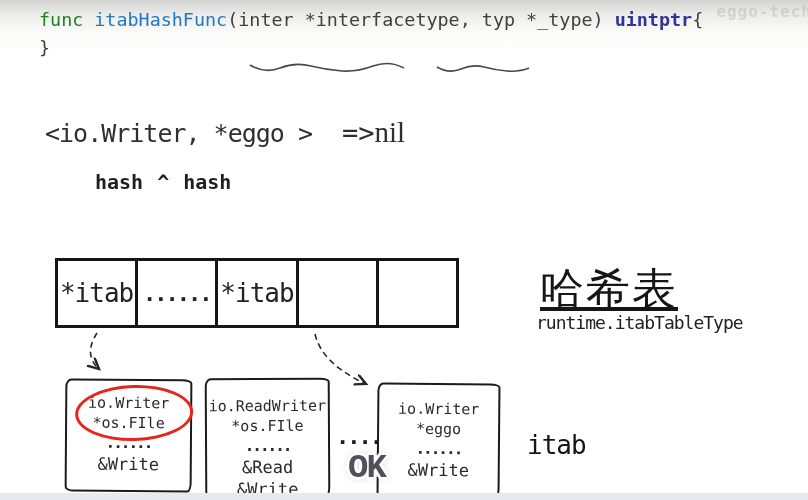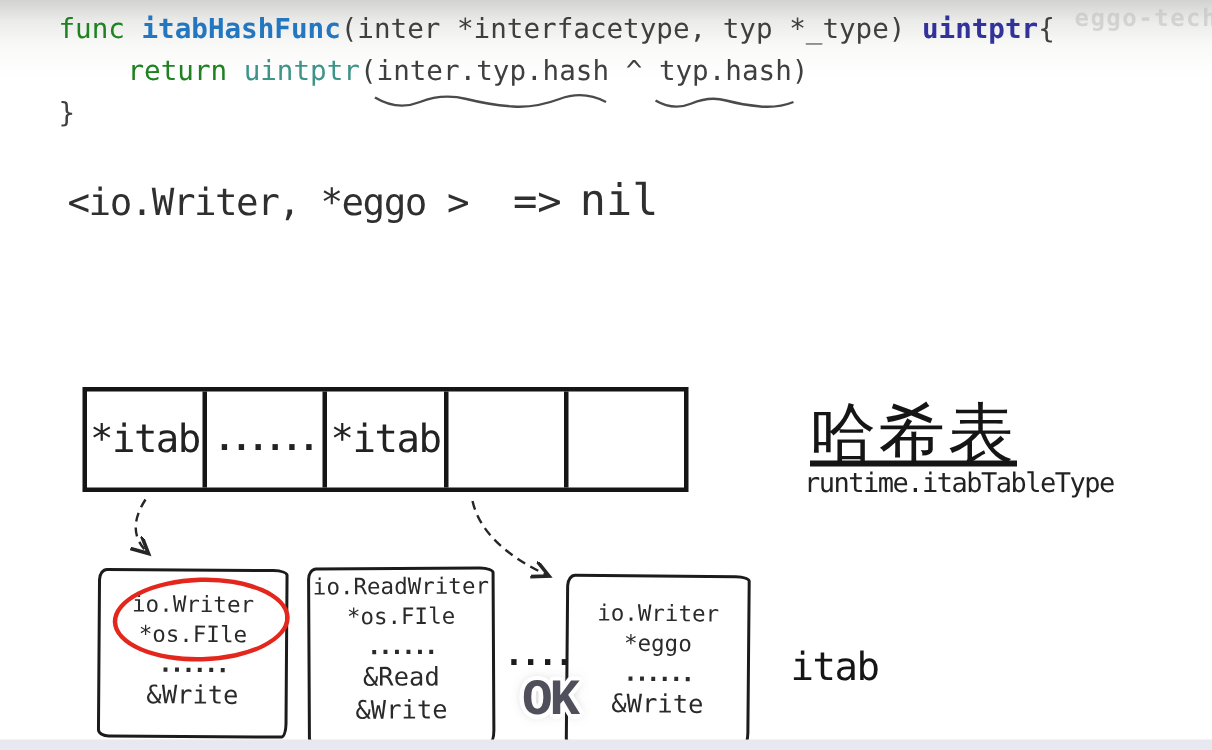--- a/index.html
+++ b/index.html
@@ -9,48 +9,48 @@
     font-family:"DejaVu Sans Mono",monospace;color:#3f3f3f;
   }
   
   .wm{position:absolute;top:2px;right:-4px;font-size:16px;font-weight:bold;
       color:rgba(190,190,188,.55);letter-spacing:1px;}
   
   .code{position:absolute;left:39px;top:6px;font-size:18.4px;line-height:28px;}
   .code-line{white-space:pre;}
   .code-line.indent{padding-left:46px;}
   .kw{color:#1e8220;font-weight:normal;margin-right:11px;}
-  .fn{color:#2277c0;font-weight:bold;margin-top:44px;}
+  .fn{color:#2277c0;font-weight:normal;margin-top:44px;}
   .ret{color:#32329b;font-weight:bold;}
   .builtin{color:#3f9488;}
   .plain{color:#3f3f3f;}
   .params{color:#3f3f3f;margin-right:11px;text-align:right;}
   
   .decl{position:absolute;left:45px;top:116px;color:#2f2f2f;white-space:pre;}
   .decl .pair{font-size:25px;letter-spacing:-1px;}
   .decl .darr{font-size:27px;margin-left:30px;}
-  .decl .res{font-size:29px;margin-left:12px;}
+  .decl .res{font-size:29px;font-family:Liberation Serif, serif;}
   .hashline{position:absolute;left:95px;top:170px;font-size:20px;font-weight:600;color:#1f1f1f;}
   .hashline .op{margin:0 14px;}
   
   .htable{position:absolute;left:55px;top:258px;width:404px;height:70px;
           border:3px solid #151515;display:flex;box-sizing:border-box;background:#fff;}
   .ht-cell{flex:1;border-right:3px solid #151515;display:flex;align-items:center;
            justify-content:center;font-size:26px;color:#222;letter-spacing:-1px;}
   .ht-cell:last-child{border-right:none;}
   .ht-cell.dots span{font-size:22px;font-weight:bold;letter-spacing:-2px;}
   .lbl-cn{position:absolute;left:540px;top:260px;font-size:44px;color:#151515;
           font-family:"DejaVu Serif",serif;letter-spacing:2px;text-decoration:underline;}
   .lbl-type{position:absolute;left:536px;top:312px;font-size:18px;color:#222;letter-spacing:-1px;text-align:center;}
   
   .ibox{position:absolute;border:2.5px solid #1b1b1b;background:#fff;box-sizing:border-box;
         display:flex;flex-direction:column;align-items:center;color:#2a2a2a;
         border-radius:6px 10px 4px 8px / 8px 4px 10px 5px;}
   .box1{left:65px;top:379px;width:127px;height:113px;padding-top:12px;transform:rotate(.4deg);}
-  .box2{left:205px;top:378px;width:125px;height:119px;padding-top:1px;transform:rotate(-.3deg);}
+  .box2{left:205px;top:378px;width:125px;height:119px;padding-top:16px;transform:rotate(-.3deg);}
   .box3{left:377px;top:383px;width:123px;height:115px;padding-top:14px;transform:rotate(.5deg);}
   .bl{font-size:15px;line-height:20px;white-space:pre;}
   .bl.amp{font-size:17px;line-height:22px;}
   .bl.dots{font-size:16px;font-weight:bold;letter-spacing:-2px;line-height:14px;margin:3px 0;}
   .circle-wrap{position:relative;display:flex;flex-direction:column;align-items:center;}
   .red-ellipse{position:absolute;left:-13px;top:-8px;width:112px;height:50px;
                border:3.5px solid #e4271d;border-radius:50%;transform:rotate(-2deg);}
   .between-dots{position:absolute;left:336px;top:424px;font-size:22px;font-weight:bold;
                 letter-spacing:-2px;color:#1b1b1b;}
   .cache-lbl{position:absolute;left:527px;top:430px;color:#151515;display:flex;align-items:flex-end;}
@@ -69,26 +69,26 @@
 </style>
 </head>
 <body>
 
 <div class="screen">
 
   <div class="wm">eggo-tech</div>
 
   <div class="code">
     <div class="code-line"><span class="kw">func</span><span class="fn">itabHashFunc</span><span class="params">(inter *interfacetype, typ *_type)</span><span class="ret">uintptr</span><span class="plain">{</span></div>
-    <div class="code-line indent"><span class="kw">return</span><span class="builtin">uintptr</span><span class="plain">(inter.typ.hash ^ typ.hash)</span></div>
     <div class="code-line"><span class="plain">}</span></div>
   </div>
 
   <div class="decl"><span class="pair">&lt;io.Writer, *eggo &gt;</span><span class="darr">=&gt;</span><span class="res">nil</span></div>
 
+  <div class="hashline"><span>hash</span><span class="op">^</span><span>hash</span></div>
 
   <div class="htable">
     <div class="ht-cell">
         <span>*itab</span>
       </div>
     <div class="ht-cell dots">
         <span>......</span>
       </div>
     <div class="ht-cell">
         <span>*itab</span>

